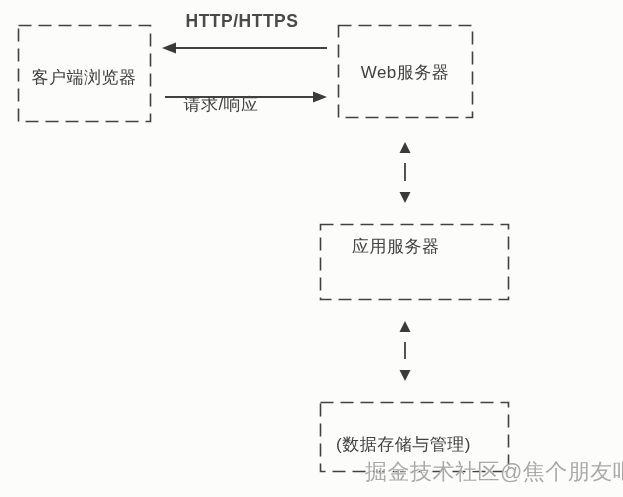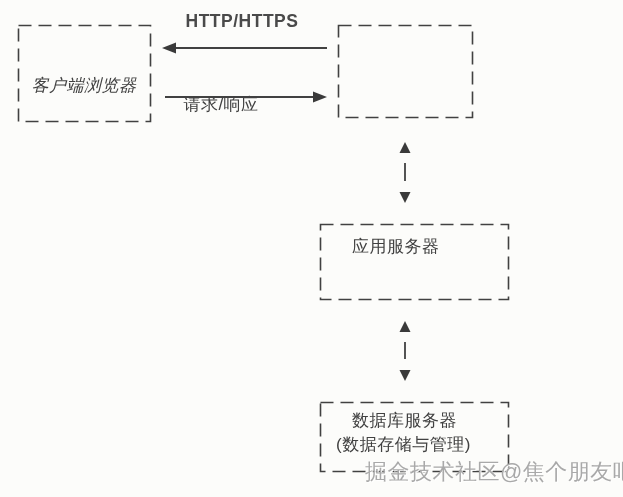--- a/index.html
+++ b/index.html
@@ -32,21 +32,21 @@
   .edge-label-http {
     left: 161px; top: 11px; width: 162px;
     font-weight: 700;
     font-size: 17.5px;
     color: #4a4a4a;
     letter-spacing: 0.5px;
   }
   .edge-label-request {
     left: 141px; top: 95px; width: 160px;
   }
-  .node-label-client { left: 18px;  top: 76px;  width: 132px; font-style: italic; }
+  .node-label-client { left: 18px;  top: 68px;  width: 132px; }
   .node-label-web    { left: 338px; top: 63px;  width: 134px; }
   .node-label-app-1  { left: 352px; top: 237px; }
   .node-label-app-2  { left: 336px; top: 260px; }
   .node-label-db-1   { left: 352px; top: 411px; }
   .node-label-db-2   { left: 336px; top: 435px; }
   .watermark {
     position: absolute;
     left: 365px;
     top: 458px;
     font-size: 22px;
@@ -88,18 +88,18 @@
 
       <polygon points="405,321 399.5,332 410.5,332"></polygon>
       <polygon points="405,381 399.5,370 410.5,370"></polygon>
     </g>
   </svg>
 
   <div class="lbl center edge-label-http">HTTP/HTTPS</div>
   <div class="lbl center edge-label-request">请求/响应</div>
 
   <div class="lbl center node-label-client">客户端浏览器</div>
+  <div class="lbl center node-label-web">Web服务器</div>
   <div class="lbl node-label-app-1">应用服务器</div>
-  <div class="lbl node-label-db-1">数据库服务器</div>
   <div class="lbl node-label-db-2">(数据存储与管理)</div>
 
   <div class="watermark">掘金技术社区@焦个朋友吧</div>
 </div>
 
 </body></html>

